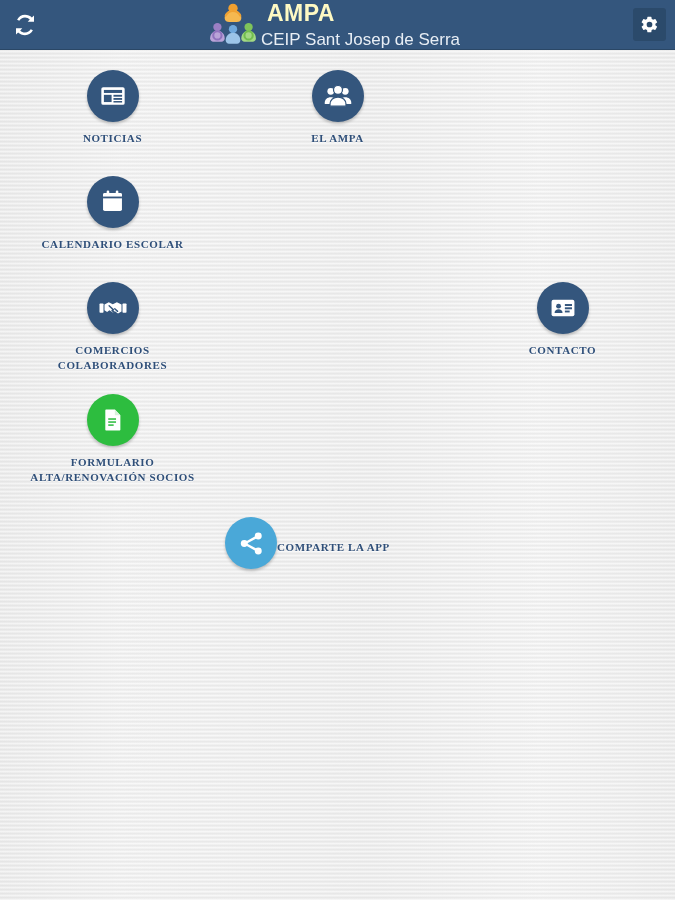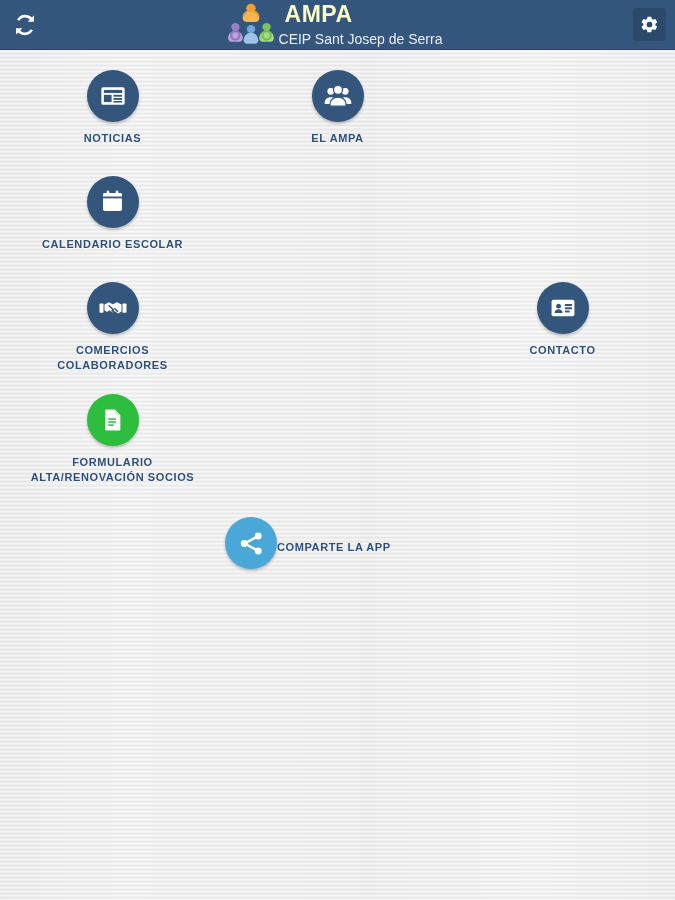--- a/index.html
+++ b/index.html
@@ -94,21 +94,21 @@
     font-family: "Liberation Sans", sans-serif;
     font-size: 23px;
     font-weight: bold;
     color: #fef9c3;
     letter-spacing: 0.5px;
     margin-left: 6px;
   }
 
   .brand-sub {
     font-family: "Liberation Sans", sans-serif;
-    font-size: 14px;
+    font-size: 17px;
     color: #e8eef5;
     margin-top: 6px;
     margin-left: 0px;
     white-space: nowrap;
   }
 
   
   .grid {
     position: relative;
     width: 675px;
@@ -150,21 +150,21 @@
   }
 
   .circle.green  { background: #2dbd3f; }
   .circle.lblue  { background: #4aa8d8; }
   .circle.red    { background: #f20000; }
 
   .circle svg { display: block; }
 
   .tile-label {
     margin-top: 9px;
-    font-family: Liberation Sans, sans-serif;
+    font-family: Liberation Serif, serif;
     font-size: 11px;
     font-weight: bold;
     color: #2f4f79;
     letter-spacing: 0.6px;
     text-align: center;
     line-height: 1.35;
     text-shadow: 0 1px 0 rgba(255,255,255,0.7);
     white-space: pre-line;
   }
 

